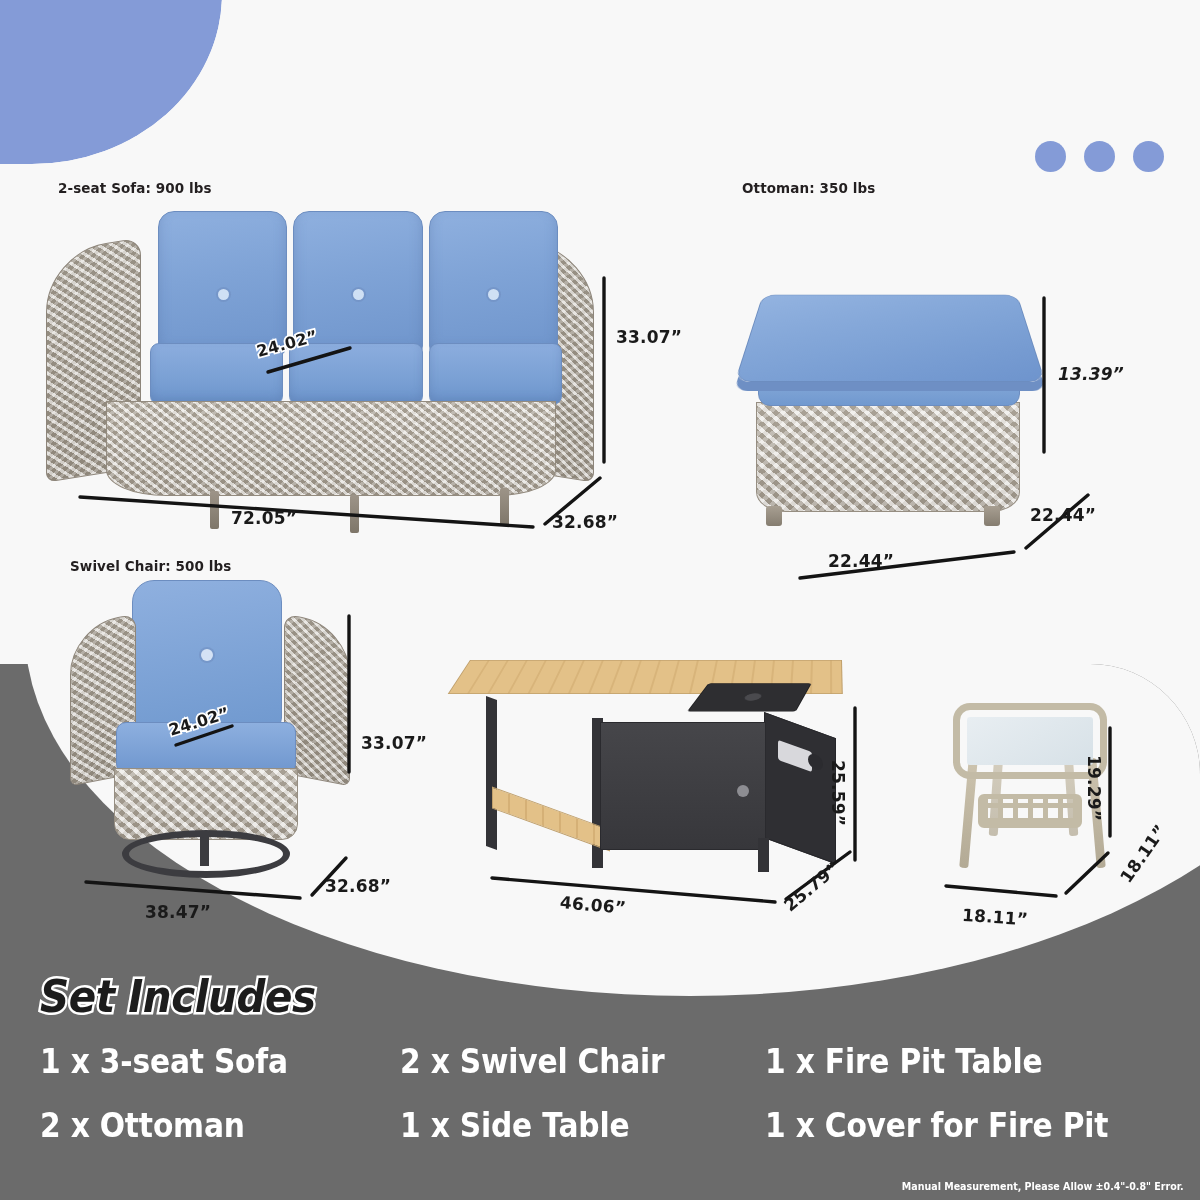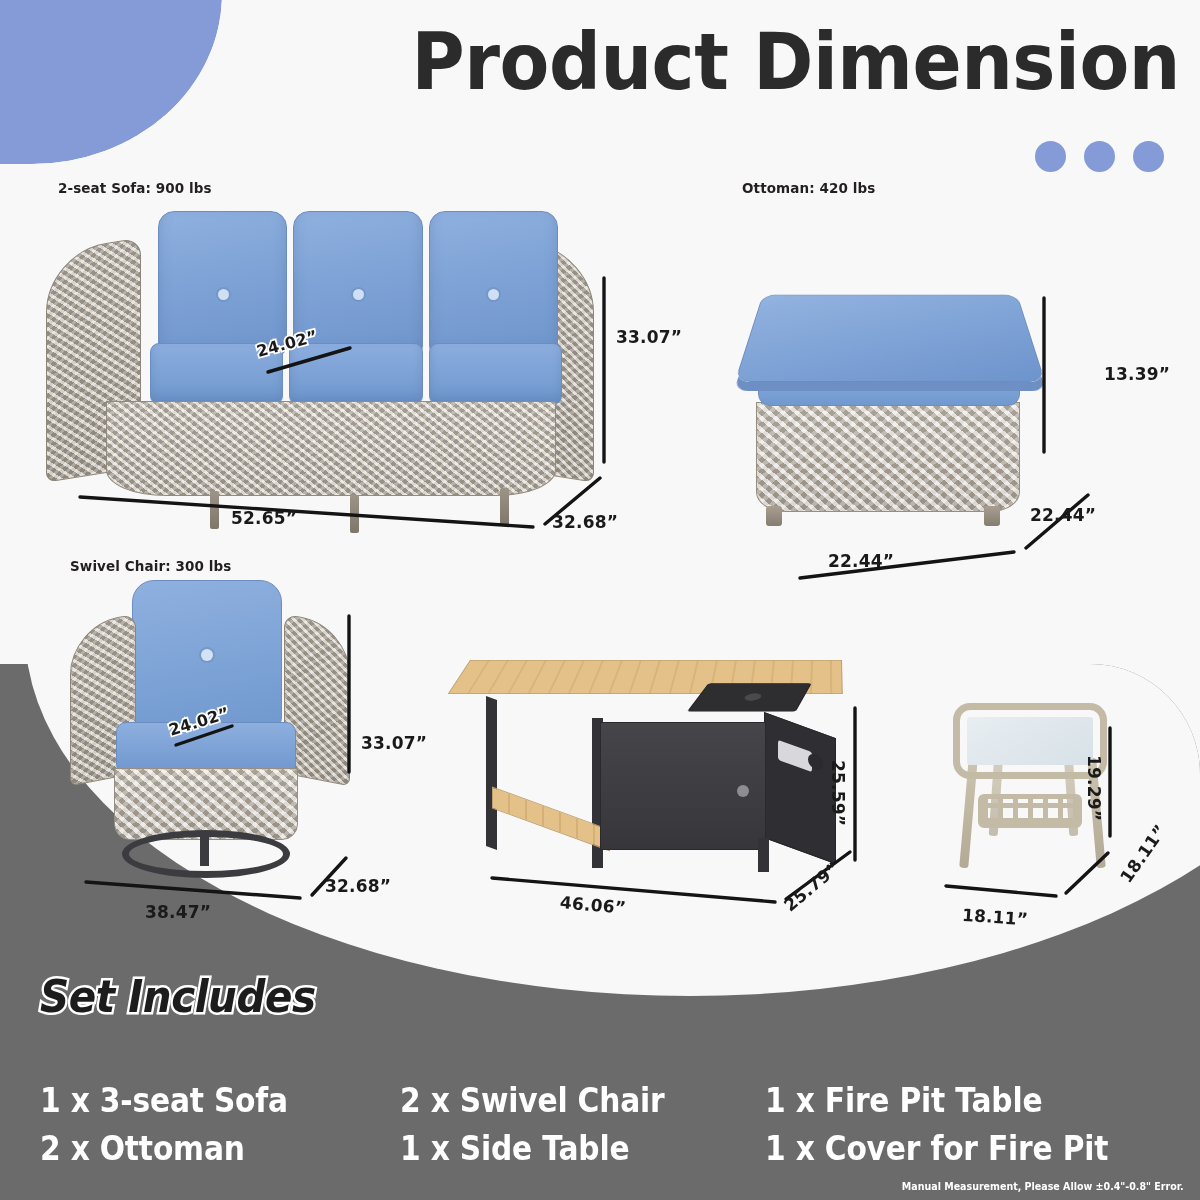--- a/index.html
+++ b/index.html
@@ -289,24 +289,24 @@
     font-weight: 700; font-style: italic;
     font-size: 44px; line-height: 50px;
     color: #1c1c1c;
     -webkit-text-stroke: 5px #ffffff;
     paint-order: stroke fill;
     letter-spacing: -0.5px;
     transform: scaleX(0.92); transform-origin: left center;
     white-space: nowrap;
   }
   .set-grid {
-    position: absolute; left: 40px; top: 1080px; width: 1130px;
+    position: absolute; left: 40px; top: 1041px; width: 1130px;
     display: grid;
     grid-template-columns: 360px 365px auto;
-    row-gap: 6px;
+    row-gap: 22px;
   }
   .set-item {
     font-family: "DejaVu Sans", sans-serif;
     font-weight: 700;
     font-size: 33px;
     line-height: 42px;
     color: #ffffff;
     white-space: nowrap;
     transform: scaleX(0.9);
     transform-origin: left center;
@@ -327,33 +327,30 @@
 <body>
 
 <div class="stage">
 
   <div class="corner-blob"></div>
 
   <div class="grey-panel">
     <div class="bite"></div>
   </div>
 
-  <div class="title-wrap">
-    <div class="title">Product Dimension</div>
-  </div>
 
   <div class="dots">
     <div class="dot"></div>
     <div class="dot"></div>
     <div class="dot"></div>
   </div>
 
   <div class="cap cap-sofa">2-seat Sofa: 900 lbs</div>
-  <div class="cap cap-ott">Ottoman: 420 lbs</div>
-  <div class="cap cap-swivel">Swivel Chair: 300 lbs</div>
+  <div class="cap cap-ott">Ottoman: 350 lbs</div>
+  <div class="cap cap-swivel">Swivel Chair: 500 lbs</div>
 
   <div class="art sofa">
     <div class="arm-l"></div>
     <div class="arm-r"></div>
     <div class="backrow">
       <div class="cush-back"></div>
       <div class="cush-back"></div>
       <div class="cush-back"></div>
     </div>
     <div class="seatrow">
@@ -428,24 +425,24 @@
       <line x1="786" y1="899" x2="850" y2="852"></line>
 
       <line x1="1110" y1="728" x2="1110" y2="836"></line>
       <line x1="946" y1="886" x2="1056" y2="896"></line>
       <line x1="1066" y1="893" x2="1108" y2="853"></line>
     </g>
   </svg>
 
   <div class="dim onimg" style="left:256px; top:334px; transform:rotate(-15deg);">24.02”</div>
   <div class="dim" style="left:616px; top:327px;">33.07”</div>
-  <div class="dim" style="left:231px; top:508px;">52.65”</div>
+  <div class="dim" style="left:231px; top:508px;">72.05”</div>
   <div class="dim" style="left:552px; top:512px;">32.68”</div>
 
-  <div class="dim" style="left:1104px; top:364px;">13.39”</div>
+  <div class="dim" style="left:1058px; top:364px;font-style:italic;">13.39”</div>
   <div class="dim" style="left:828px; top:551px;">22.44”</div>
   <div class="dim" style="left:1030px; top:505px;">22.44”</div>
 
   <div class="dim onimg" style="left:168px; top:712px; transform:rotate(-17deg);">24.02”</div>
   <div class="dim" style="left:361px; top:733px;">33.07”</div>
   <div class="dim" style="left:145px; top:902px;">38.47”</div>
   <div class="dim" style="left:325px; top:876px;">32.68”</div>
 
   <div class="dim" style="left:848px; top:760px; transform:rotate(90deg); transform-origin:left top;">25.59”</div>
   <div class="dim" style="left:560px; top:895px; transform:rotate(5deg);">46.06”</div>

